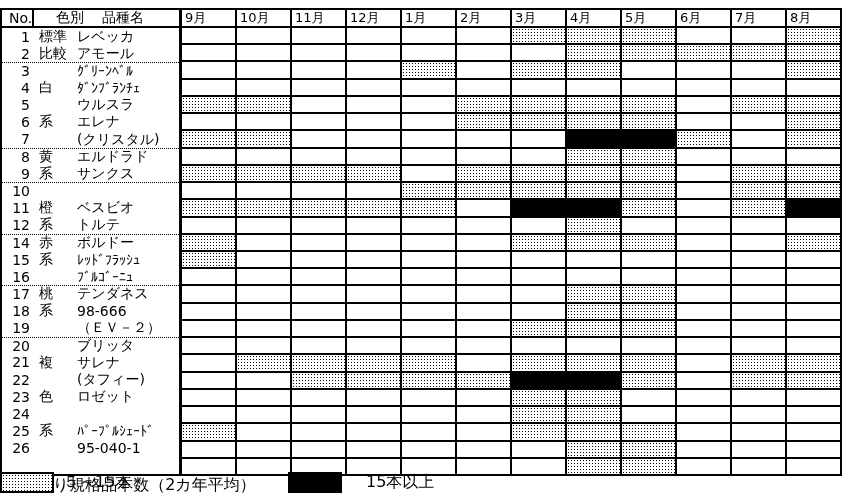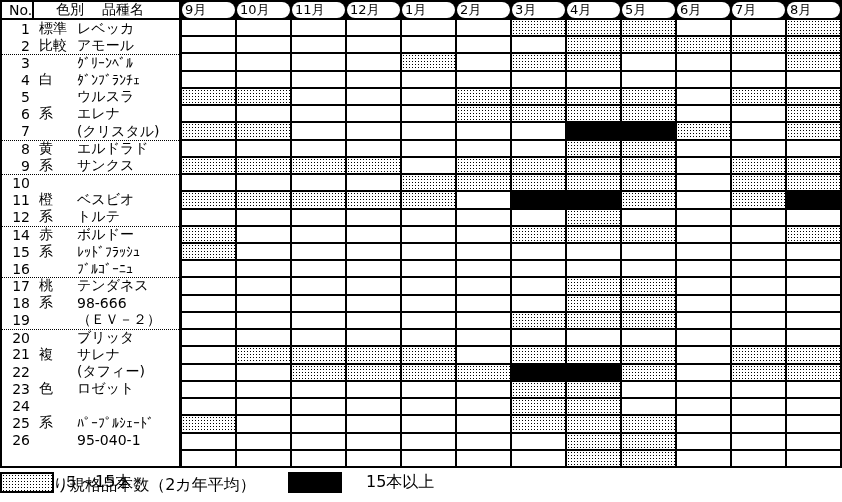--- a/index.html
+++ b/index.html
@@ -1,19 +1,19 @@
 <!DOCTYPE html>
 <html><head>
 <meta charset="utf-8">
 <style>
   html,body{margin:0;padding:0;background:#fff;}
   .wrap{position:relative;width:842px;height:502px;background:#fff;color:#000;
         font-family:"DejaVu Sans","Liberation Sans",sans-serif;overflow:hidden;}
   
-  .table{position:absolute;left:0;top:0;width:842px;height:468px;
+  .table{position:absolute;left:0;top:8px;width:842px;height:468px;
          border:2px solid #000;box-sizing:border-box;}
   
   .left-header{position:absolute;left:0;top:0;width:177px;height:16px;
                display:flex;align-items:center;border-bottom:2px solid #000;
                font-size:14px;white-space:nowrap;}
   .left-header .no-col{width:23px;padding-left:7px;flex:none;}
   .left-header .hdiv{width:2px;height:16px;background:#000;flex:none;}
   .left-header .color-col{width:50px;text-align:center;flex:none;margin-left:11px;}
   .left-header .name-col{flex:1;text-align:center;padding-right:28px;}
   .left-rows{position:absolute;left:0;top:18px;width:177px;bottom:0;
@@ -21,21 +21,21 @@
   .lrow{display:flex;align-items:center;font-size:14px;white-space:nowrap;
         overflow:hidden;box-sizing:border-box;}
   .lrow.sep{border-top:1px dotted #000;}
   .lrow .n{width:28px;text-align:right;flex:none;}
   .lrow .g{width:47px;padding-left:9px;flex:none;box-sizing:border-box;}
   .lrow .v{flex:1;}
   
   .grid{position:absolute;left:177px;right:0;top:0;bottom:0;background:#000;
         display:grid;grid-template-columns:repeat(12,1fr);
         grid-template-rows:16px repeat(26,1fr);gap:2px;padding-left:3px;}
-  .mh{background:#fff;font-size:13px;line-height:16px;padding-left:3px;overflow:hidden;border-radius:8px;}
+  .mh{background:#fff;font-size:13px;line-height:16px;padding-left:3px;overflow:hidden;}
   .c{background:#fff;}
   .c.h{background-color:#fff;
        background-image:radial-gradient(#000 38%,transparent 46%);
        background-size:3px 3px;}
   .c.b{background:#000;}
   
   .footer{position:absolute;left:0;top:468px;width:842px;height:34px;}
   .caption{position:absolute;left:4px;top:7px;font-size:16px;white-space:nowrap;}
   .lg-item{position:absolute;top:4px;display:flex;align-items:center;gap:9px;}
   .lg-item:nth-of-type(2){left:288px;gap:24px;}

